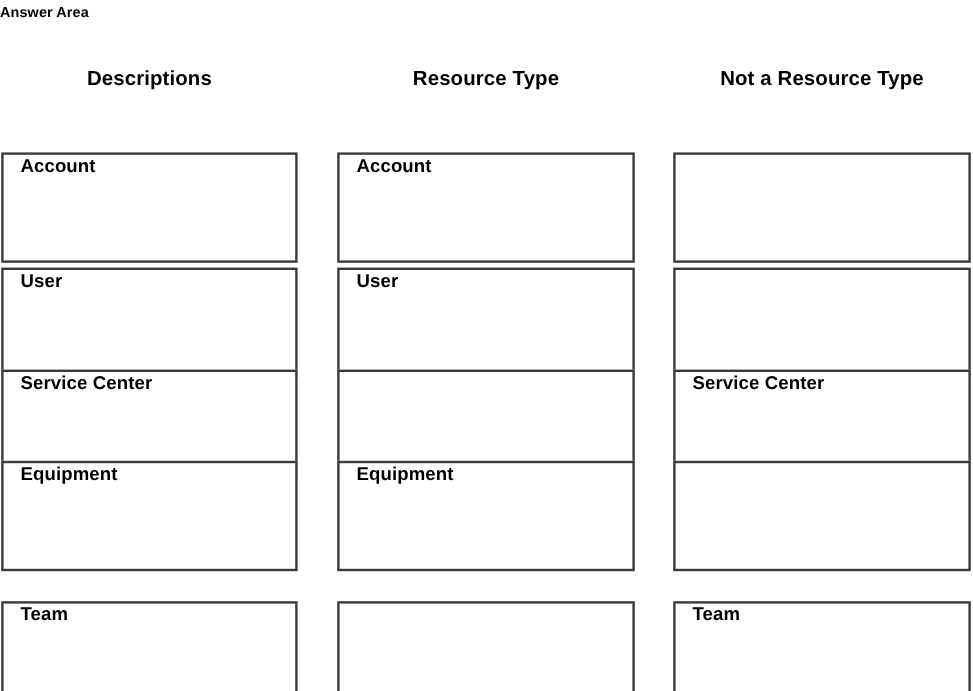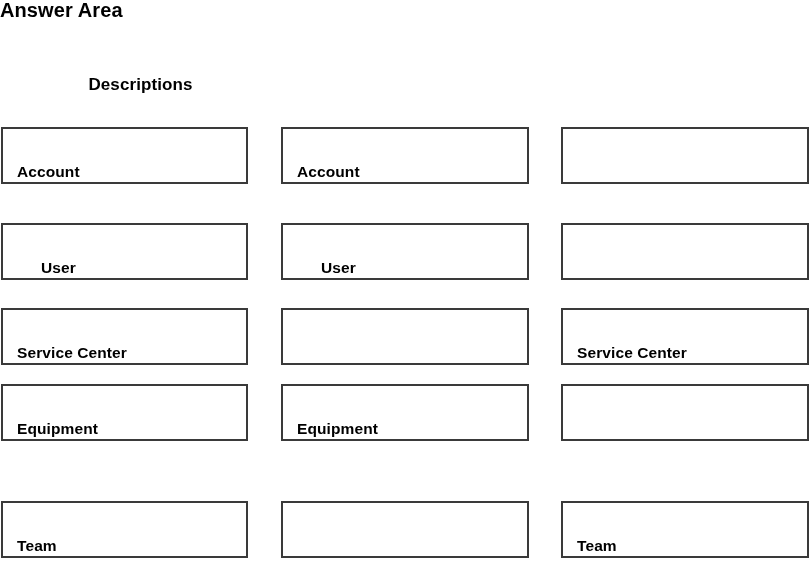--- a/index.html
+++ b/index.html
@@ -21,58 +21,58 @@
     width: 811px;
     height: 576px;
     background: #ffffff;
   }
 
   
   .answer-area-title {
     position: absolute;
     left: 0px;
     top: -1px;
-    font-size: 20px;
+    font-size: 12px;
     font-weight: bold;
     letter-spacing: 0.1px;
     line-height: 22px;
     white-space: nowrap;
   }
 
   
   .col-header {
     position: absolute;
     top: 54px;
     font-size: 17px;
     font-weight: bold;
     line-height: 24px;
     text-align: center;
     white-space: nowrap;
     letter-spacing: 0.1px;
   }
-  .col-header.c0 { left: 17px;   width: 247px; margin-top: 19px; }
+  .col-header.c0 { left: 1px;   width: 247px; }
   .col-header.c1 { left: 281px; width: 248px; }
   .col-header.c2 { left: 561px; width: 248px; }
 
   
   .cell-box {
     position: absolute;
     box-sizing: border-box;
     background: #ffffff;
     border: 2.5px solid #3a3a3a;
     display: flex;
-    align-items: flex-end;
-    height: 57px;
+    align-items: flex-start;
+    height: 92px;
   }
   .cell-box.c0 { left: 1px;   width: 247px; }
   .cell-box.c1 { left: 281px; width: 248px; }
   .cell-box.c2 { left: 561px; width: 248px; }
 
   .cell-box.r0 { top: 127px; }
-  .cell-box.r1 { top: 223px; padding-left: 24px; }
+  .cell-box.r1 { top: 223px; }
   .cell-box.r2 { top: 308px; }
   .cell-box.r3 { top: 384px; }
   .cell-box.r4 { top: 501px; }
 
   .cell-label {
     padding-left: 14px;
     font-size: 15.5px;
     font-weight: bold;
     letter-spacing: 0.1px;
     line-height: 20px;
@@ -81,20 +81,22 @@
   .cell-label:empty { display: none; }
 </style>
 </head>
 <body>
 
 <div id="canvas">
 
   <div class="answer-area-title">Answer Area</div>
 
   <div class="col-header c0">Descriptions</div>
+  <div class="col-header c1">Resource Type</div>
+  <div class="col-header c2">Not a Resource Type</div>
 
   <div class="cell-box c0 r0">
     <span class="cell-label">Account</span>
   </div>
   <div class="cell-box c1 r0">
     <span class="cell-label">Account</span>
   </div>
   <div class="cell-box c2 r0">
     
   </div>

